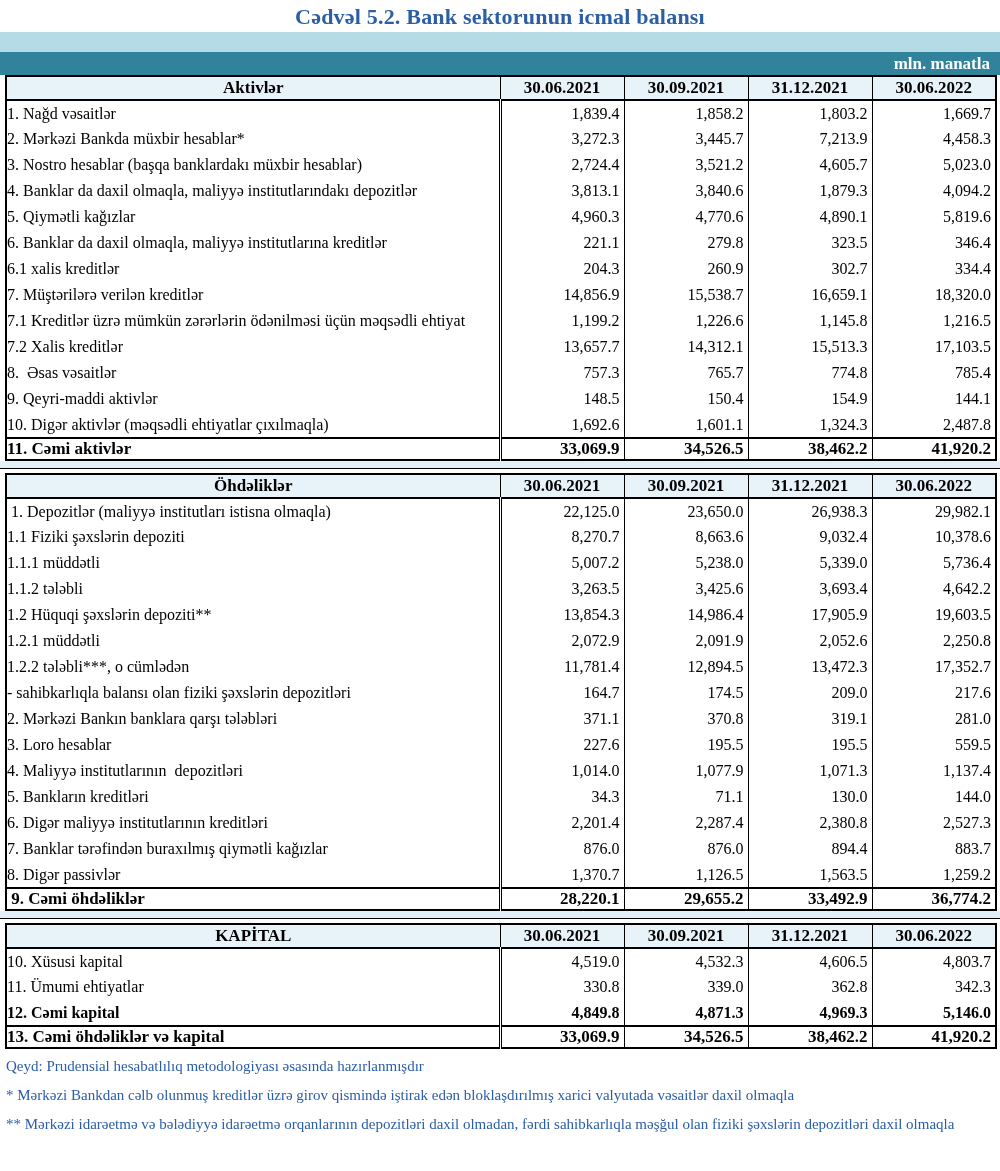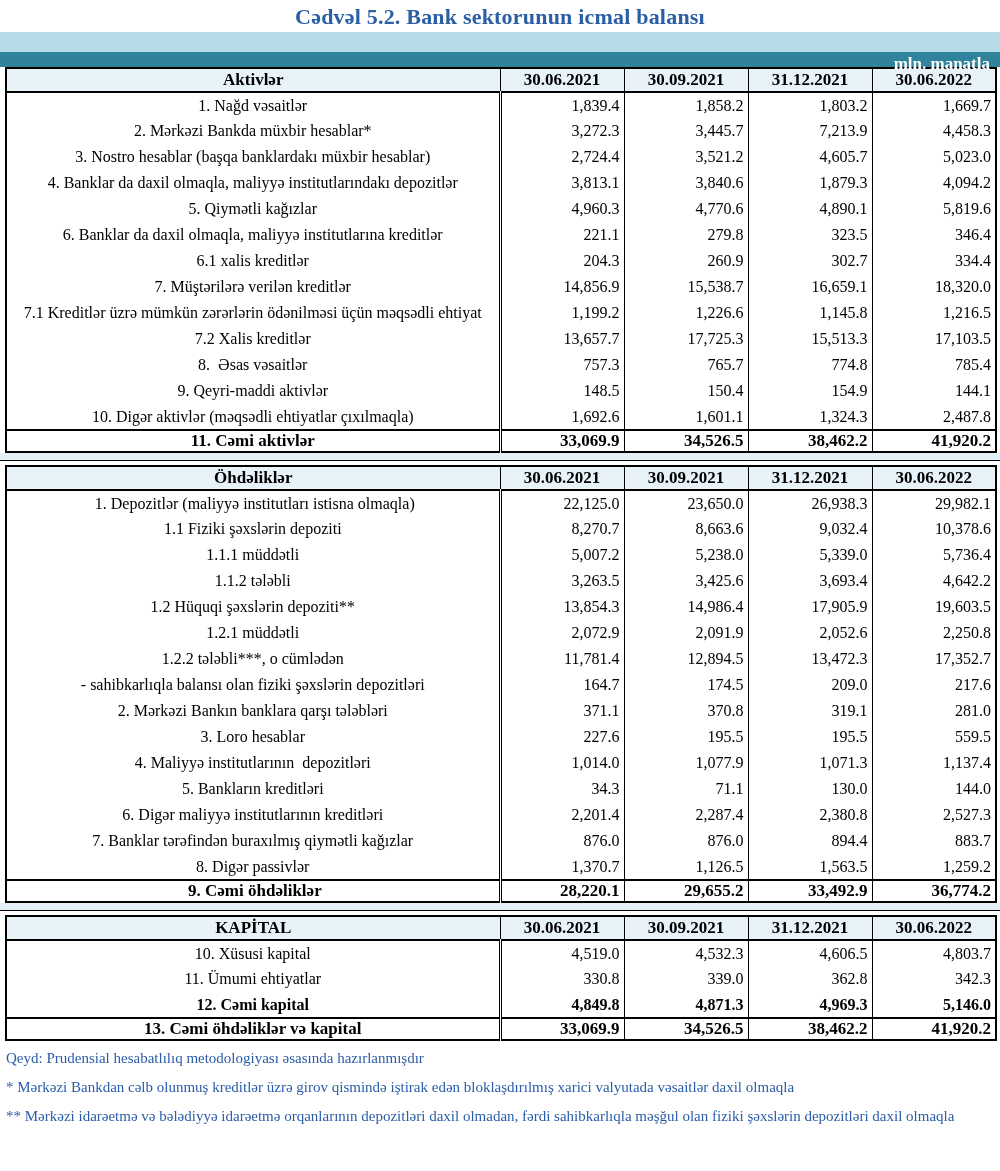--- a/index.html
+++ b/index.html
@@ -15,21 +15,21 @@
     text-align: center;
     color: #2b5fa5;
     font-size: 22px;
     font-weight: bold;
     padding: 4px 0 2px 0;
     letter-spacing: 0.2px;
   }
 
   .band-light { height: 20px; background: #b5dbe7; }
   .band-teal  {
-    height: 15px; background: #30839b;
+    height: 23px; background: #30839b;
     color: #ffffff; font-weight: bold;
     font-size: 17px; line-height: 23px;
     text-align: right; padding-right: 10px;
   }
 
   .bank-table {
     width: 990px; margin: 0 5px;
     border-collapse: collapse;
     border: 2px solid #000;
     table-layout: fixed;
@@ -44,21 +44,21 @@
     font-size: 17px; font-weight: bold;
     height: 20px; text-align: center;
     color: #000;
   }
   .bank-table td {
     font-size: 16px;
     height: 26px;
     padding: 0;
     color: #000;
   }
-  td.label { text-align: center; white-space: pre; overflow: hidden; }
+  td.label { text-align: left; white-space: pre; overflow: hidden; }
   td.num   { text-align: right; padding-right: 4px; border-left: 1px solid #000; }
   td.first-num { border-left: 3px double #000; }
 
   .ind-0 { padding-left: 6px; }
   .ind-1 { padding-left: 40px; }
   .ind-2 { padding-left: 28px; }
 
   tr.total-row td { border-top: 2px solid #000; font-weight: bold; font-size: 17px; height: 20px; }
   tr.bold-row  td { font-weight: bold; }
 
@@ -161,21 +161,21 @@
         <tr>
           <td class="label ind-0">7.1 Kreditlər üzrə mümkün zərərlərin ödənilməsi üçün məqsədli ehtiyat</td>
           <td class="num first-num">1,199.2</td>
           <td class="num">1,226.6</td>
           <td class="num">1,145.8</td>
           <td class="num">1,216.5</td>
         </tr>
         <tr>
           <td class="label ind-0">7.2 Xalis kreditlər</td>
           <td class="num first-num">13,657.7</td>
-          <td class="num">17,725.3</td>
+          <td class="num">14,312.1</td>
           <td class="num">15,513.3</td>
           <td class="num">17,103.5</td>
         </tr>
         <tr>
           <td class="label ind-0">8.  Əsas vəsaitlər</td>
           <td class="num first-num">757.3</td>
           <td class="num">765.7</td>
           <td class="num">774.8</td>
           <td class="num">785.4</td>
         </tr>

